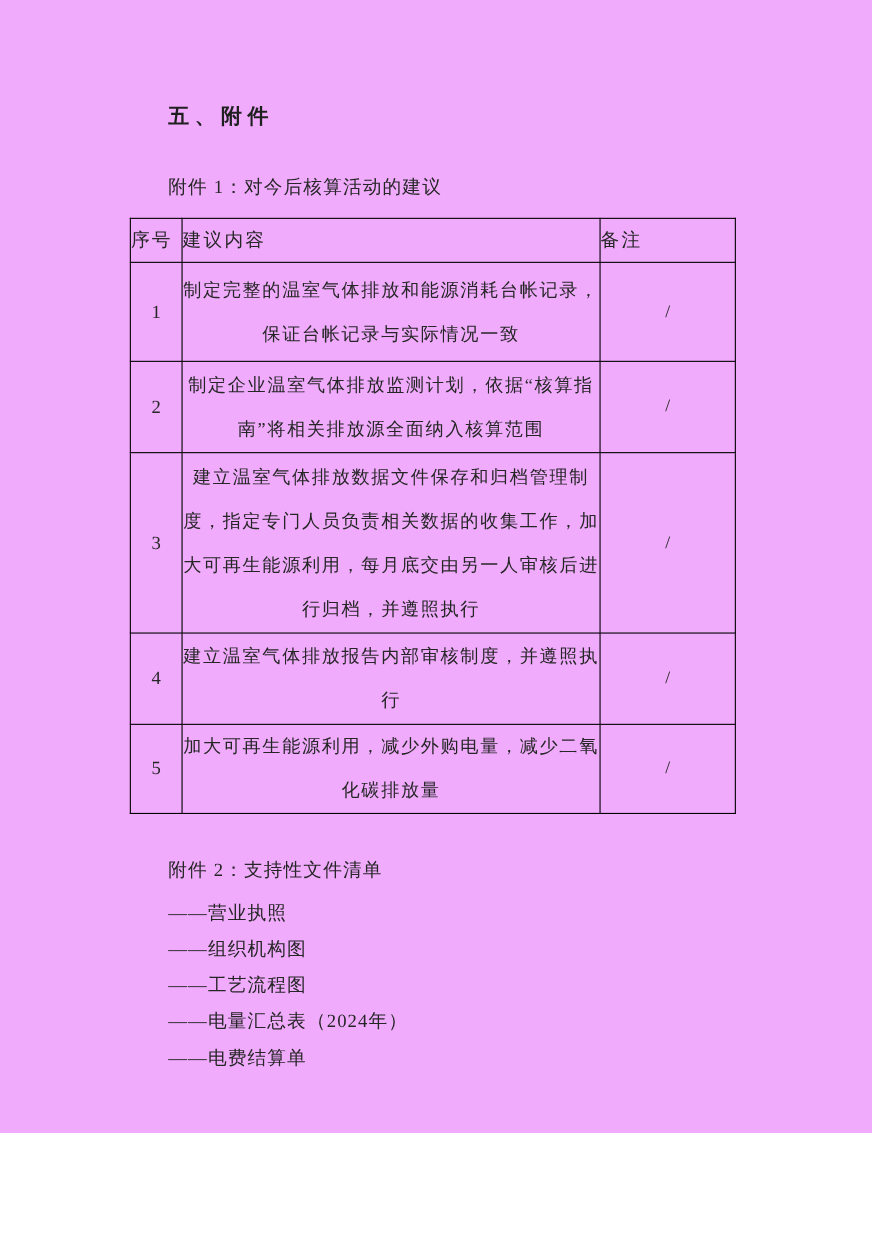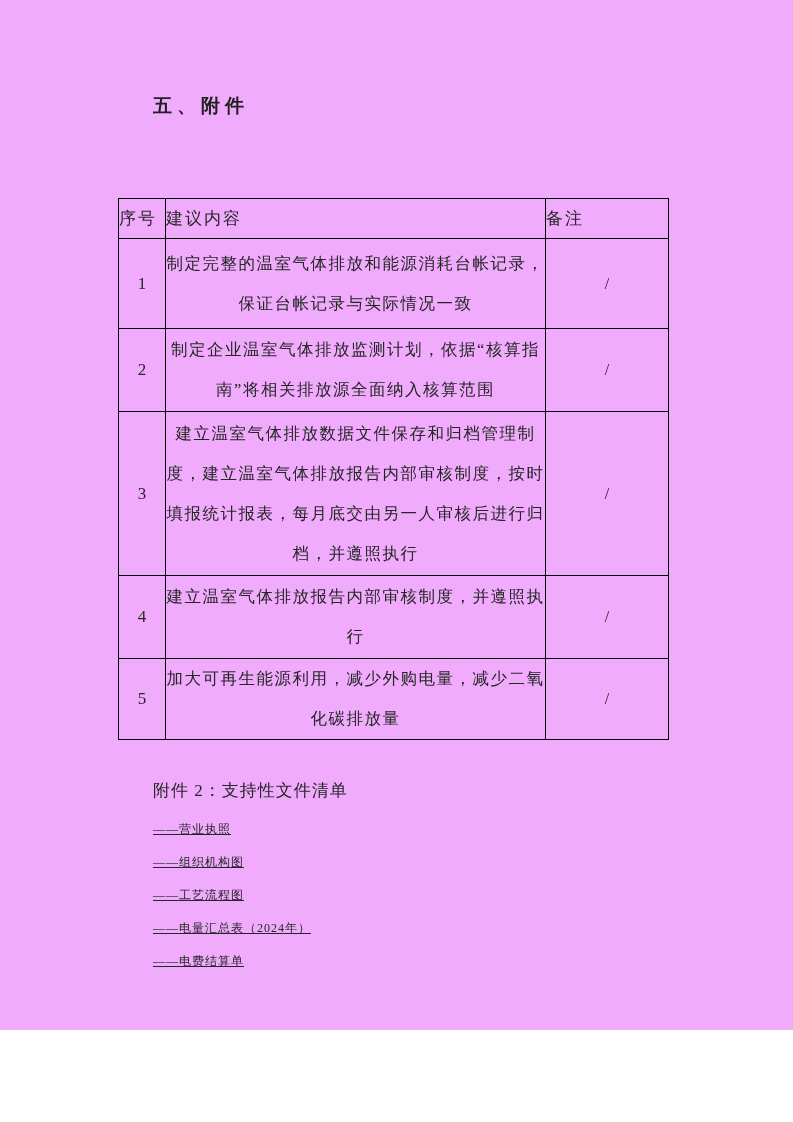--- a/index.html
+++ b/index.html
@@ -80,23 +80,22 @@
     position: absolute;
     left: 153px;
     top: 779px;
     font-size: 17px;
     letter-spacing: 1px;
   }
   .att2-list {
     position: absolute;
     left: 153px;
     top: 813px;
-    font-size: 12px;
+    font-size: 17px;
     letter-spacing: 1px;
-    text-decoration: underline;
   }
   .att2-list .doc-item {
     height: 33px;
     line-height: 33px;
     white-space: nowrap;
   }
   .page-number {
     position: absolute;
     left: 0;
     top: 1047px;
@@ -106,20 +105,21 @@
     color: #1f2430;
   }
 </style>
 </head>
 <body>
 
 <div class="page">
 
   <div class="section-title">五、附件</div>
 
+  <div class="att1-title">附件 1：对今后核算活动的建议</div>
 
   <table class="suggestions">
     <colgroup>
       <col style="width:47px">
       <col style="width:380px">
       <col style="width:123px">
     </colgroup>
     <thead>
       <tr>
         <th class="h-cell">序号</th>
@@ -133,21 +133,21 @@
         <td class="cell-content">制定完整的温室气体排放和能源消耗台帐记录，保证台帐记录与实际情况一致</td>
         <td class="cell-remark">/</td>
       </tr>
       <tr class="row-2">
         <td class="cell-no">2</td>
         <td class="cell-content">制定企业温室气体排放监测计划，依据“核算指南”将相关排放源全面纳入核算范围</td>
         <td class="cell-remark">/</td>
       </tr>
       <tr class="row-3">
         <td class="cell-no">3</td>
-        <td class="cell-content">建立温室气体排放数据文件保存和归档管理制度，建立温室气体排放报告内部审核制度，按时填报统计报表，每月底交由另一人审核后进行归档，并遵照执行</td>
+        <td class="cell-content">建立温室气体排放数据文件保存和归档管理制度，指定专门人员负责相关数据的收集工作，加大可再生能源利用，每月底交由另一人审核后进行归档，并遵照执行</td>
         <td class="cell-remark">/</td>
       </tr>
       <tr class="row-4">
         <td class="cell-no">4</td>
         <td class="cell-content">建立温室气体排放报告内部审核制度，并遵照执行</td>
         <td class="cell-remark">/</td>
       </tr>
       <tr class="row-5">
         <td class="cell-no">5</td>
         <td class="cell-content">加大可再生能源利用，减少外购电量，减少二氧化碳排放量</td>

